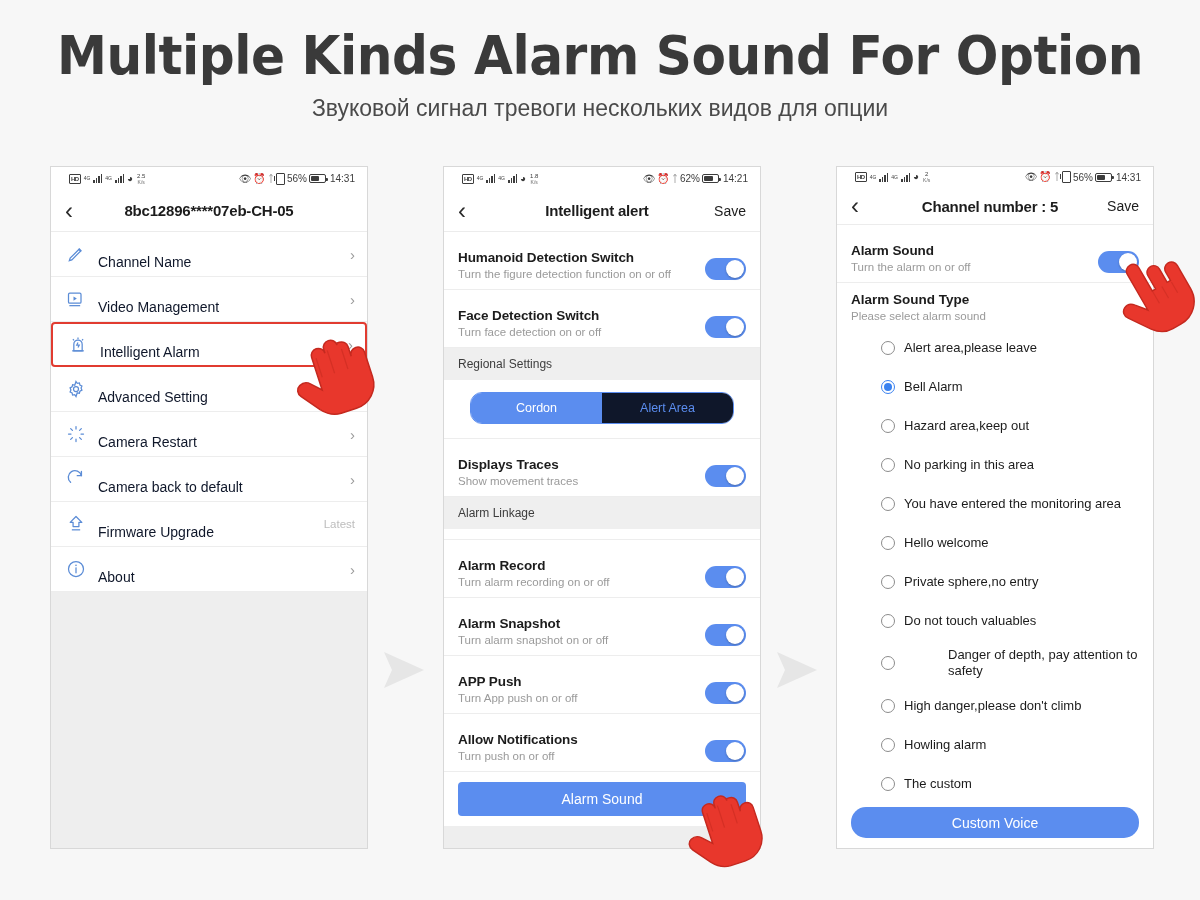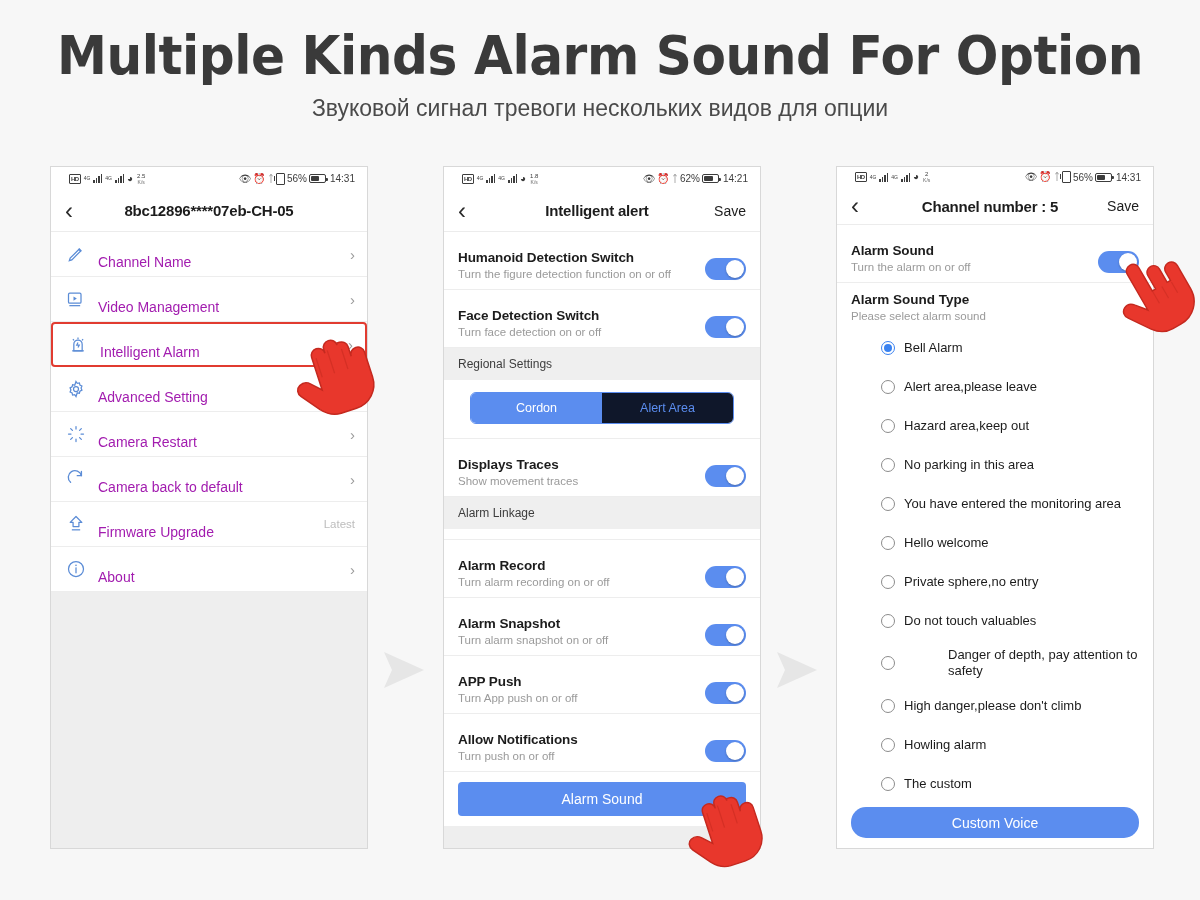--- a/index.html
+++ b/index.html
@@ -195,21 +195,21 @@
     margin-right: 9px;
     display: flex;
     align-items: center;
     justify-content: center;
     color: #5b8cd6;
     flex: none;
   }
   .row-label {
     flex: 1;
     font-size: 14px;
-    color: #a21caf;
+    color: #0f172a;
     margin-top: 15px;
   }
   .row-chev {
     font-size: 15px;
     color: #9b9b9b;
     font-weight: 300;
   }
   .row-right-text {
     font-size: 11.5px;
     color: #bdbdbd;
@@ -276,21 +276,21 @@
   
   .seg-wrap {
     background: #fff;
     padding: 12px 26px 14px 26px;
     box-sizing: border-box;
     border-bottom: 1px solid #ededed;
   }
   .seg {
     display: flex;
     border: 1px solid #5b8def;
-    border-radius: 6px;
+    border-radius: 12px;
     overflow: hidden;
     height: 30px;
   }
   .seg div {
     flex: 1;
     display: flex;
     align-items: center;
     justify-content: center;
     font-size: 12.5px;
     cursor: pointer;
@@ -704,26 +704,26 @@
           </div>
       </div>
 
       <div style="padding:9px 14px 2px 14px;background:#fff;">
         <div class="t" style="font-size:13.5px;color:#1c1c1c;font-weight:600;margin-bottom:3px;">Alarm Sound Type</div>
         <div class="s" style="font-size:11.5px;color:#9a9a9a;">Please select alarm sound</div>
       </div>
 
       <div class="radio-list">
         <div class="radio-item">
+          <span class="radio"></span>
+          <span class="radio-label">Alert area,please leave</span>
+        </div>
+        <div class="radio-item">
           <span class="radio sel"></span>
           <span class="radio-label">Bell Alarm</span>
-        </div>
-        <div class="radio-item">
-          <span class="radio"></span>
-          <span class="radio-label">Alert area,please leave</span>
         </div>
         <div class="radio-item">
           <span class="radio"></span>
           <span class="radio-label">Hazard area,keep out</span>
         </div>
         <div class="radio-item">
           <span class="radio"></span>
           <span class="radio-label">No parking in this area</span>
         </div>
         <div class="radio-item">

